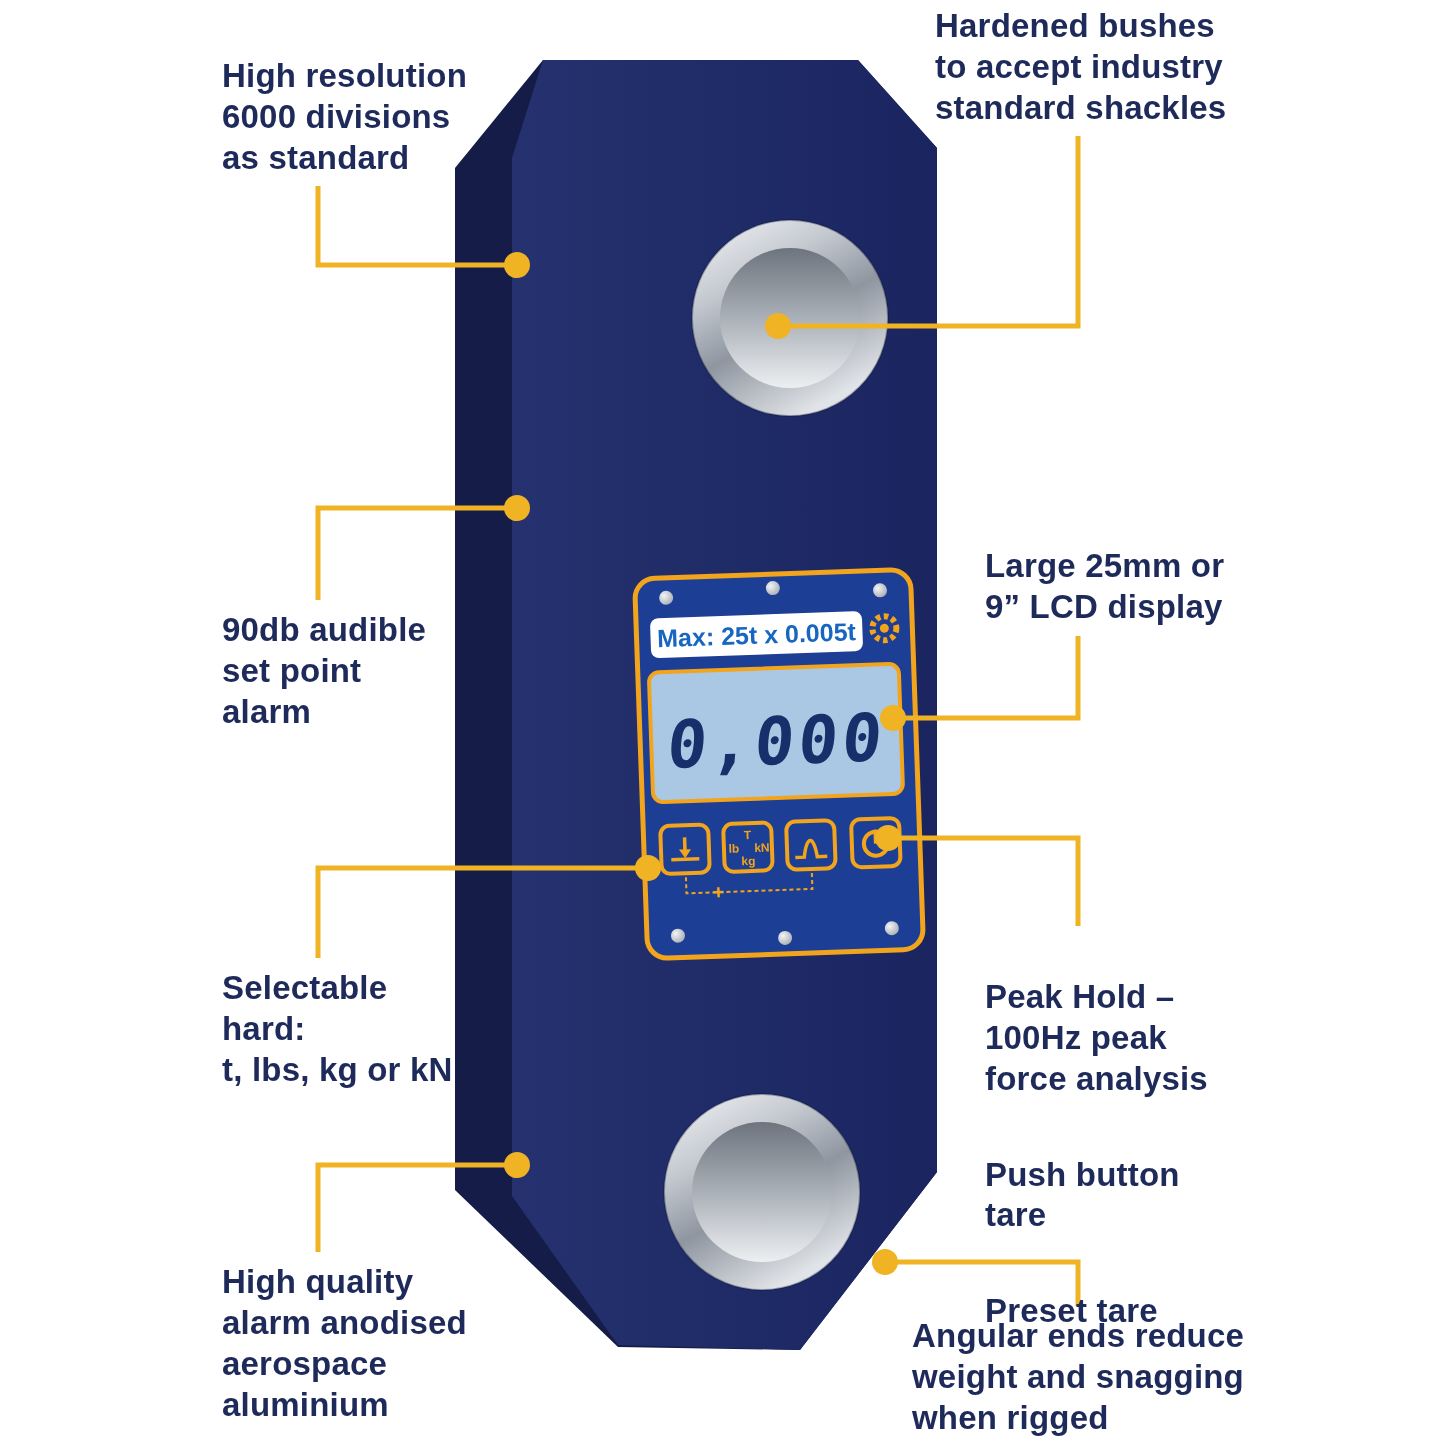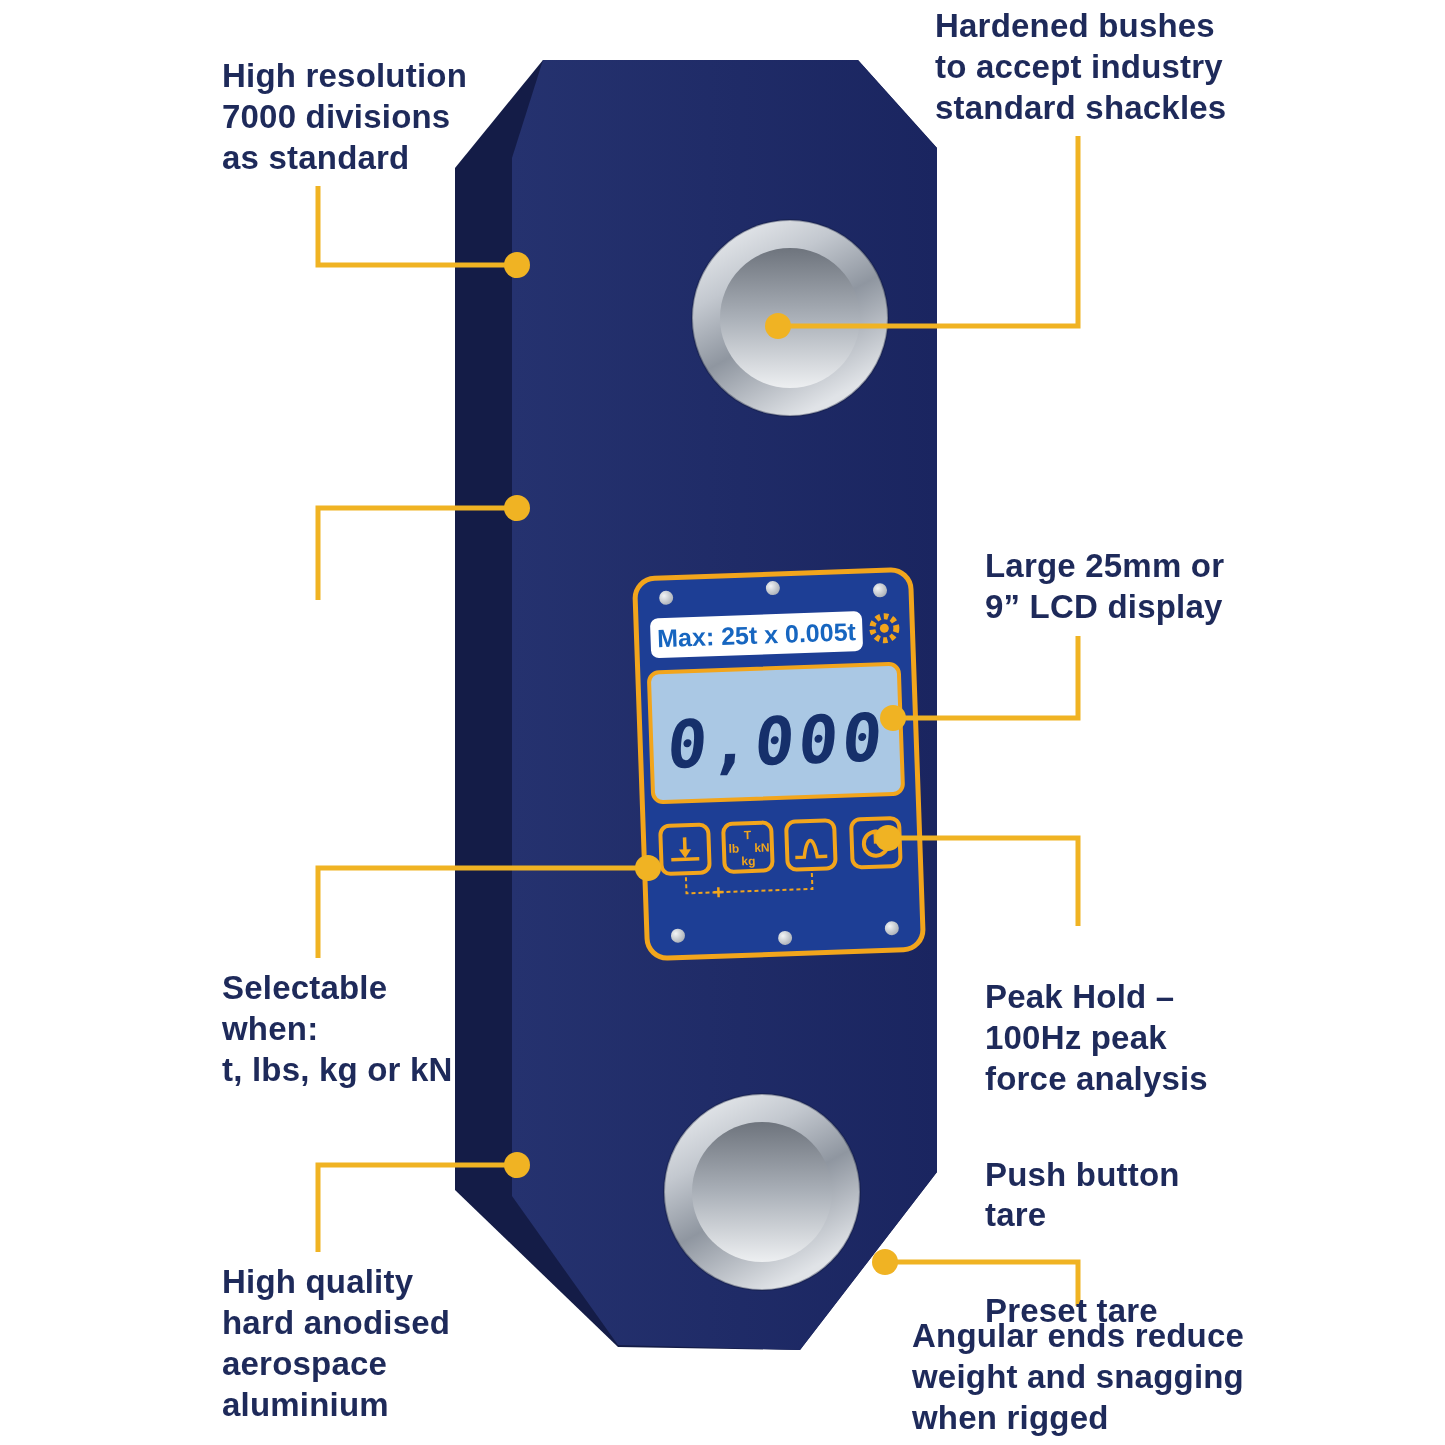--- a/index.html
+++ b/index.html
@@ -133,46 +133,49 @@
       <circle cx="517" cy="508" r="13"></circle>
       <circle cx="893" cy="718" r="13"></circle>
       <circle cx="648" cy="868" r="13"></circle>
       <circle cx="888" cy="838" r="13"></circle>
       <circle cx="517" cy="1165" r="13"></circle>
       <circle cx="885" cy="1262" r="13"></circle>
     </g>
   </svg>
 
   <div class="callout" style="left:222px; top:56px;">High resolution
-7000 divisions
+6000 divisions
 as standard</div>
 
   <div class="callout" style="left:935px; top:6px;">Hardened bushes
 to accept industry
 standard shackles</div>
 
+  <div class="callout" style="left:222px; top:610px;">90db audible
+set point
+alarm</div>
 
   <div class="callout" style="left:985px; top:546px;">Large 25mm or
 9” LCD display</div>
 
   <div class="callout" style="left:222px; top:968px;">Selectable
-when:
+hard:
 t, lbs, kg or kN</div>
 
   <div class="callout" style="left:985px; top:936px;">
     <div class="para">Peak Hold –
 100Hz peak
 force analysis</div>
     <div class="para">Push button
 tare</div>
     <div class="para">Preset tare</div>
   </div>
 
   <div class="callout" style="left:222px; top:1262px;">High quality
-hard anodised
+alarm anodised
 aerospace
 aluminium</div>
 
   <div class="callout" style="left:900px; top:1316px;margin-left:12px;">Angular ends reduce
 weight and snagging
 when rigged</div>
 
 </div>
 
 </body></html>

